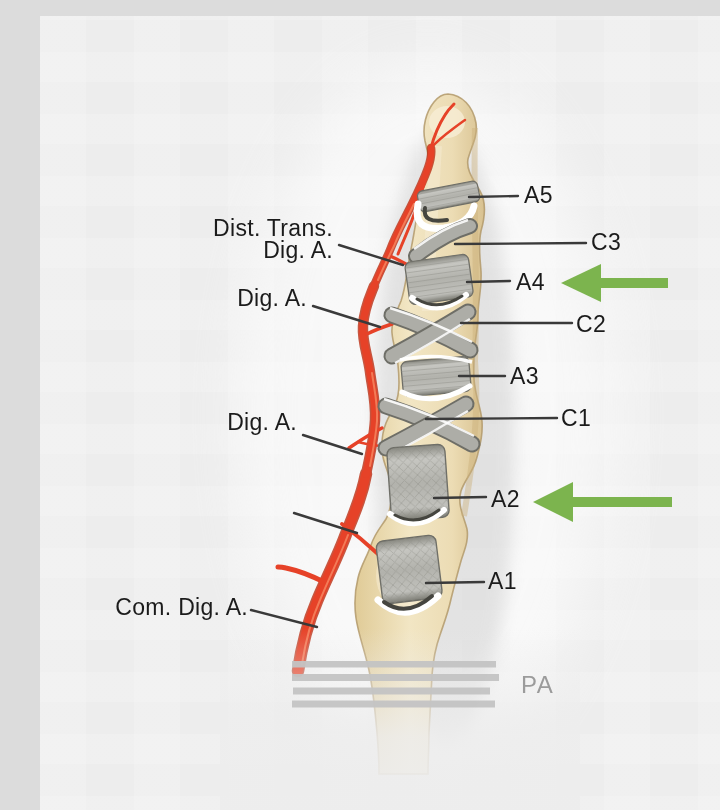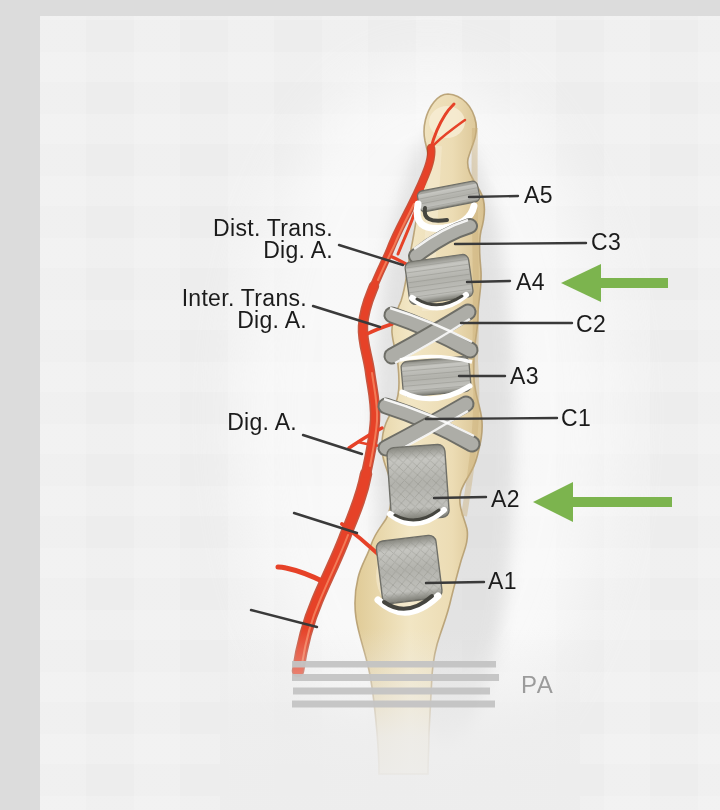--- a/index.html
+++ b/index.html
@@ -231,20 +231,20 @@
   <div class="lbl" style="left:521px;top:391px">C1</div>
   <div class="lbl" style="left:451px;top:472px">A2</div>
   <div class="lbl" style="left:448px;top:554px">A1</div>
   <div class="lbl pa" style="left:481px;top:658px">PA</div>
 
   <div class="lbl left" style="right:427px;top:201px">
     <span class="ln">Dist. Trans.</span>
     <span class="ln">Dig. A.</span>
   </div>
   <div class="lbl left" style="right:453px;top:271px">
-    <span class="ln">Inter. Trans.</span>
     <span class="ln">Dig. A.</span>
   </div>
   <div class="lbl left" style="right:463px;top:395px">
     <span class="ln">Dig. A.</span>
   </div>
+  <div class="lbl left" style="right:512px;top:580px">Com. Dig. A.</div>
 
 </figure>
 
 </body></html>

